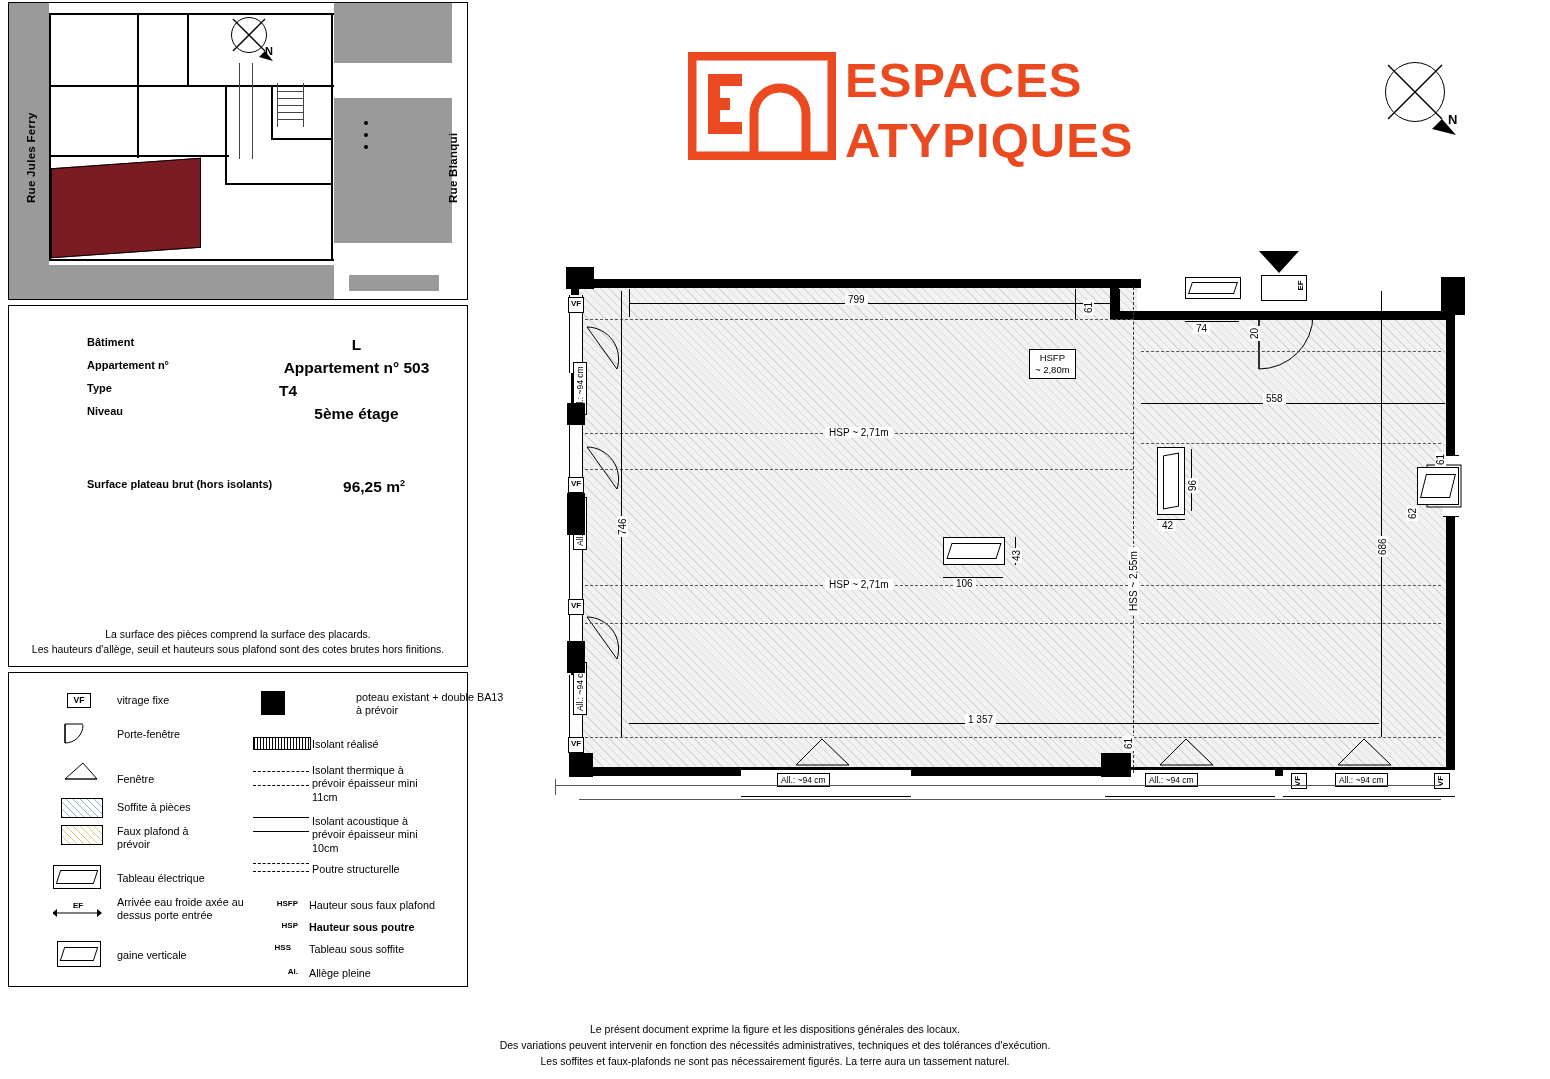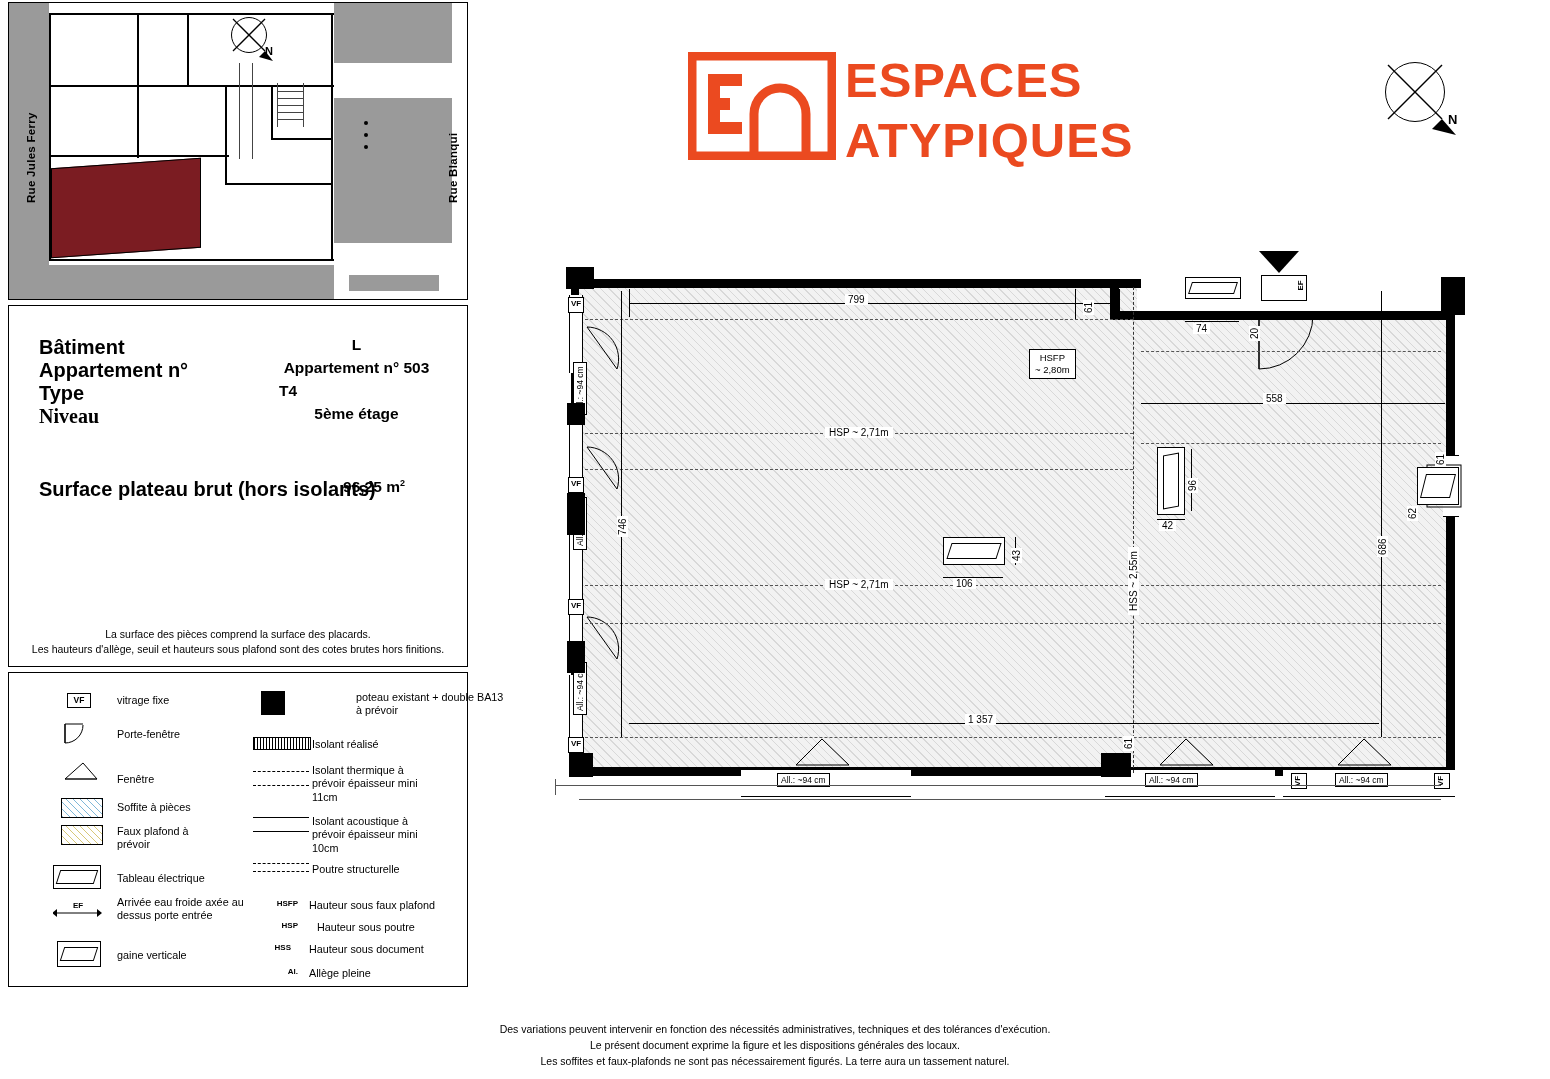--- a/index.html
+++ b/index.html
@@ -12,21 +12,21 @@
   .sp-line{background:#000;position:absolute;}
   .sp-thin{background:#444;position:absolute;}
   #sp-red{position:absolute;background:#7b1c22;border:1px solid #000;}
   .street-label{position:absolute;font-size:11.5px;font-weight:bold;letter-spacing:.3px;white-space:nowrap;transform-origin:0 0;}
 
   .compass-circle{position:absolute;border:1.4px solid #000;border-radius:50%;}
   .compass-n{position:absolute;font-weight:bold;}
 
   
   #info-box{left:8px;top:305px;width:460px;height:362px;border:1px solid #000;box-sizing:border-box;background:#fff;}
-  .inf-row{position:absolute;font-size:20px;font-weight:bold;}
+  .inf-row{position:absolute;font-size:11px;font-weight:bold;margin-left:48px;}
   .inf-val{position:absolute;font-size:15.5px;font-weight:bold;}
   .note-line{position:absolute;font-size:10.5px;text-align:center;width:100%;}
 
   
   #legend-box{left:8px;top:672px;width:460px;height:315px;border:1px solid #000;box-sizing:border-box;background:#fff;}
   .lg-item{position:absolute;font-size:10.8px;line-height:1.25;}
   .lg-sym{position:absolute;}
   .sym-box{border:1px solid #000;box-sizing:border-box;background:#fff;}
   .hatch-blue{background:repeating-linear-gradient(45deg,#7fb8d8 0 1px,transparent 1px 5px);border:1px solid #000;}
   .hatch-yellow{background:repeating-linear-gradient(45deg,#d8c878 0 1px,transparent 1px 5px);border:1px solid #000;}
@@ -111,21 +111,21 @@
 <div id="info-box" class="abs">
   <div class="inf-row" style="left:30px;top:30px;">Bâtiment</div>
   <div class="inf-val" style="left:270px;top:30px;width:155px;text-align:center;">L</div>
 
   <div class="inf-row" style="left:30px;top:53px;">Appartement n°</div>
   <div class="inf-val" style="left:270px;top:53px;width:155px;text-align:center;">Appartement n° 503</div>
 
   <div class="inf-row" style="left:30px;top:76px;">Type</div>
   <div class="inf-val" style="left:270px;top:76px;width:155px;text-align:left;">T4</div>
 
-  <div class="inf-row" style="left:30px;top:99px;font-family:Liberation Serif, serif;">Niveau</div>
+  <div class="inf-row" style="left:30px;top:99px;">Niveau</div>
   <div class="inf-val" style="left:270px;top:99px;width:155px;text-align:center;">5ème étage</div>
 
   <div class="inf-row" style="left:30px;top:172px;">Surface plateau brut (hors isolants)</div>
   <div class="inf-val" style="left:300px;top:172px;width:130px;text-align:center;">
     <span>96,25 m</span><sup style="font-size:9px;">2</sup>
   </div>
 
   <div class="note-line" style="left:0;top:322px;">La surface des pièces comprend la surface des placards.</div>
   <div class="note-line" style="left:0;top:337px;">Les hauteurs d'allège, seuil et hauteurs sous plafond sont des cotes brutes hors finitions.</div>
 </div>
@@ -190,24 +190,24 @@
   <div class="lg-item" style="left:303px;top:142px;width:120px;">Isolant acoustique à prévoir épaisseur mini 10cm</div>
 
   <div class="lg-sym" style="left:244px;top:190px;width:56px;border-top:1.2px dashed #000;"></div>
   <div class="lg-sym" style="left:244px;top:198px;width:56px;border-top:1.2px dashed #000;"></div>
   <div class="lg-item" style="left:303px;top:190px;">Poutre structurelle</div>
 
   <div class="sym-code" style="left:255px;top:226px;">HSFP</div>
   <div class="lg-item" style="left:300px;top:226px;">Hauteur sous faux plafond</div>
 
   <div class="sym-code" style="left:255px;top:248px;">HSP</div>
-  <div class="lg-item" style="left:308px;top:248px;">Hauteur sous poutre</div>
+  <div class="lg-item" style="left:300px;top:248px;font-weight:bold;">Hauteur sous poutre</div>
 
   <div class="sym-code" style="left:248px;top:270px;">HSS</div>
-  <div class="lg-item" style="left:300px;top:270px;">Hauteur sous document</div>
+  <div class="lg-item" style="left:300px;top:270px;">Tableau sous soffite</div>
 
   <div class="sym-code" style="left:255px;top:294px;">Al.</div>
   <div class="lg-item" style="left:300px;top:294px;">Allège pleine</div>
 </div>
 
 <div id="logo">
   <svg width="148" height="108" viewBox="0 0 148 108">
     <path d="M4 4 H144 V104 H4 Z" fill="none" stroke="#eb4a20" stroke-width="9"></path>
     <path d="M66 104 V62 a26 26 0 0 1 52 0 V104" fill="none" stroke="#eb4a20" stroke-width="9"></path>
     <rect x="20" y="22" width="34" height="12" fill="#eb4a20"></rect>
@@ -389,16 +389,16 @@
   <div class="dim-line" style="left:84px;top:468px;width:750px;height:1px;"></div>
   <div class="dim-txt" style="left:420px;top:459px;">1 357</div>
   <div class="dim-txt-v" style="left:578px;top:496px;">61</div>
 
   <div class="abs" style="left:10px;top:530px;width:886px;height:1px;background:#555;"></div>
   <div class="abs" style="left:34px;top:544px;width:862px;height:1px;background:#555;"></div>
   <div class="abs" style="left:10px;top:524px;width:1px;height:16px;background:#555;"></div>
 </div>
 
 <div id="footer">
+  <div>Le présent document exprime la figure et les dispositions générales des locaux.</div>
   <div>Des variations peuvent intervenir en fonction des nécessités administratives, techniques et des tolérances d'exécution.</div>
-  <div>Le présent document exprime la figure et les dispositions générales des locaux.</div>
   <div>Les soffites et faux-plafonds ne sont pas nécessairement figurés. La terre aura un tassement naturel.</div>
 </div>
 
 </body></html>

